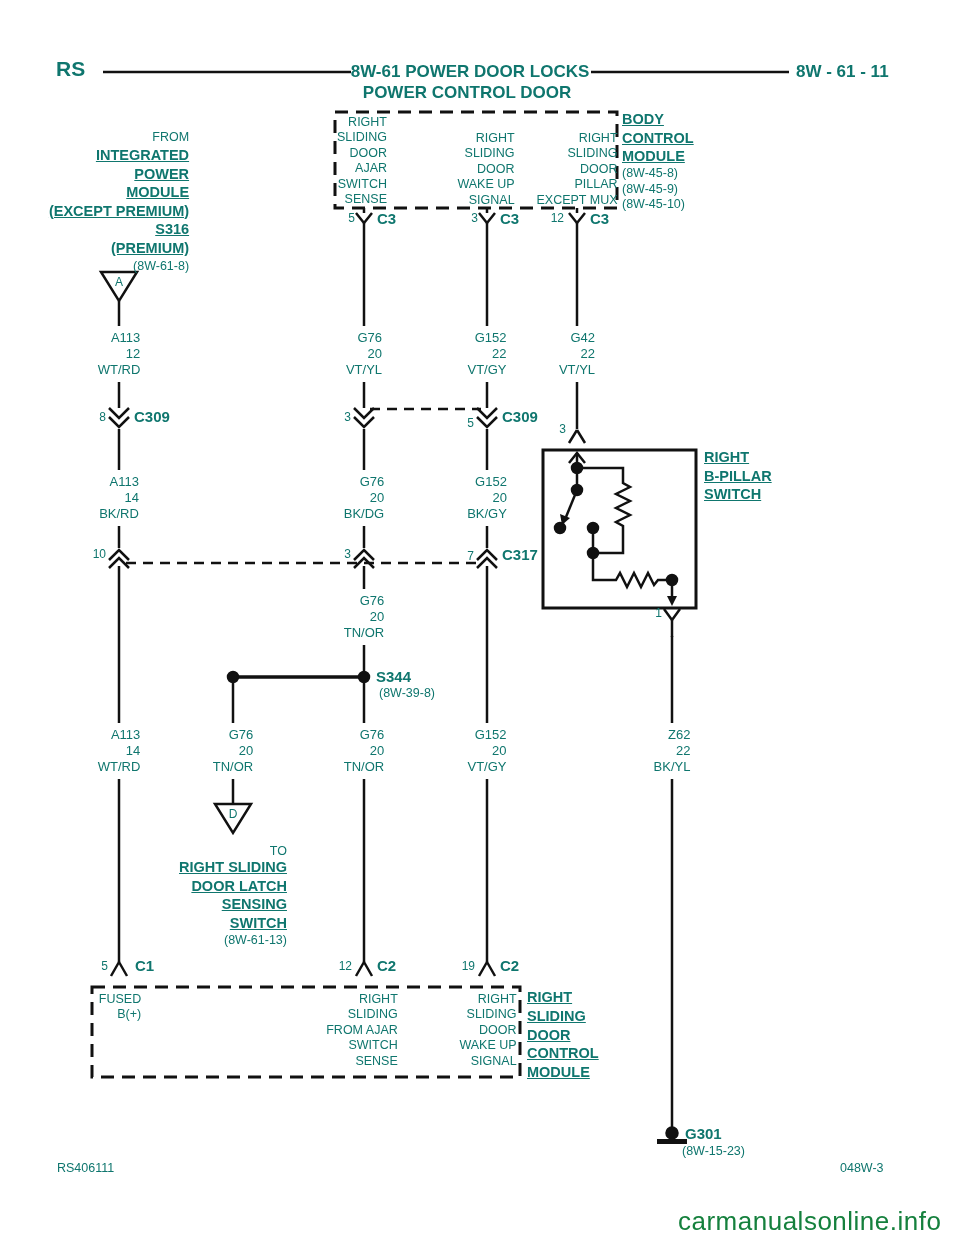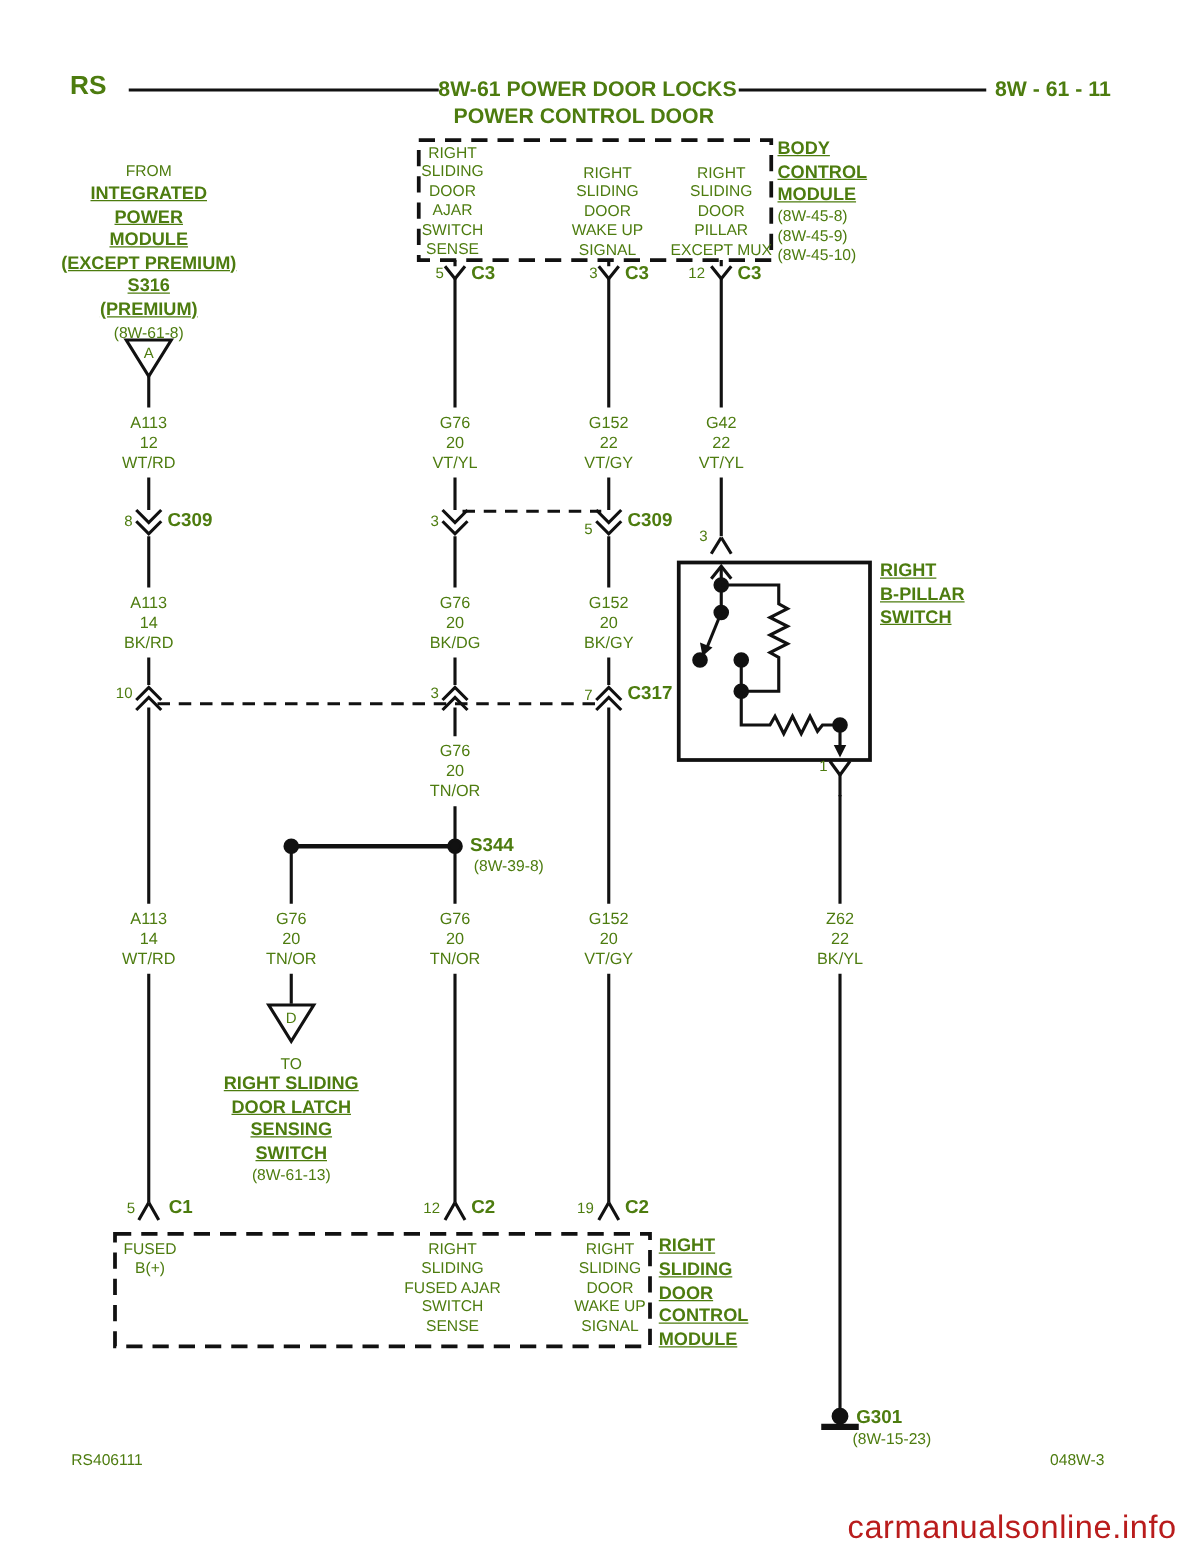--- a/index.html
+++ b/index.html
@@ -1,29 +1,29 @@
 <!DOCTYPE html>
 <html><head>
 <meta charset="utf-8">
 <style>
   html,body{margin:0;padding:0;background:#fff;}
   #page{position:relative;width:960px;height:1242px;background:#ffffff;overflow:hidden;
         font-family:"Liberation Sans", sans-serif;color:#111;}
   svg.art{position:absolute;left:0;top:0;z-index:1;}
-  .t{position:absolute;z-index:2;white-space:nowrap;color:#4d7c0f;}
+  .t{position:absolute;z-index:2;white-space:nowrap;color:#0f766e;}
   .b{font-weight:bold;}
-  .ctr{transform:translateX(-50%);text-align:center;}
+  .ctr{transform:translateX(-50%);text-align:right;}
   .rt{text-align:right;}
   .s12{font-size:12px;} .s125{font-size:12.5px;}
   .s145{font-size:14.5px;text-decoration:underline;} .s15{font-size:15px;} .s17{font-size:17px;} .s21{font-size:21px;}
   .wire{line-height:16px;font-size:13px;}
   .pinlbl{font-size:12.5px;line-height:15.4px;}
   .lh14{line-height:14px;} .lh17{line-height:17px;}
   .lhb{line-height:18.6px;} .lhr{line-height:15.8px;} .lhm{line-height:18.8px;}
-  .watermark{color:#b91c1c;font-size:26px;letter-spacing:0.5px;}
+  .watermark{color:#15803d;font-size:26px;letter-spacing:0.5px;}
 </style>
 </head>
 <body>
 
 <div id="page">
 
   <svg class="art" width="960" height="1242" viewBox="0 0 960 1242">
     <g stroke="#111" stroke-width="2.5" fill="none" stroke-linecap="butt">
 
       <g>
@@ -338,21 +338,21 @@
   <div class="t s12 rt" style="left:449px;top:959px;width:26px">19</div>
   <div class="t b s15" style="left:500px;top:957px">C2</div>
 
   <div class="t ctr pinlbl" style="left:120px;top:992px">
     <div>FUSED</div>
       <div>B(+)</div>
   </div>
   <div class="t ctr pinlbl" style="left:362px;top:992px">
     <div>RIGHT</div>
       <div>SLIDING</div>
-      <div>FUSED AJAR</div>
+      <div>FROM AJAR</div>
     <div>SWITCH</div>
       <div>SENSE</div>
   </div>
   <div class="t ctr pinlbl" style="left:488px;top:992px">
     <div>RIGHT</div>
       <div>SLIDING</div>
       <div>DOOR</div>
     <div>WAKE UP</div>
       <div>SIGNAL</div>
   </div>

